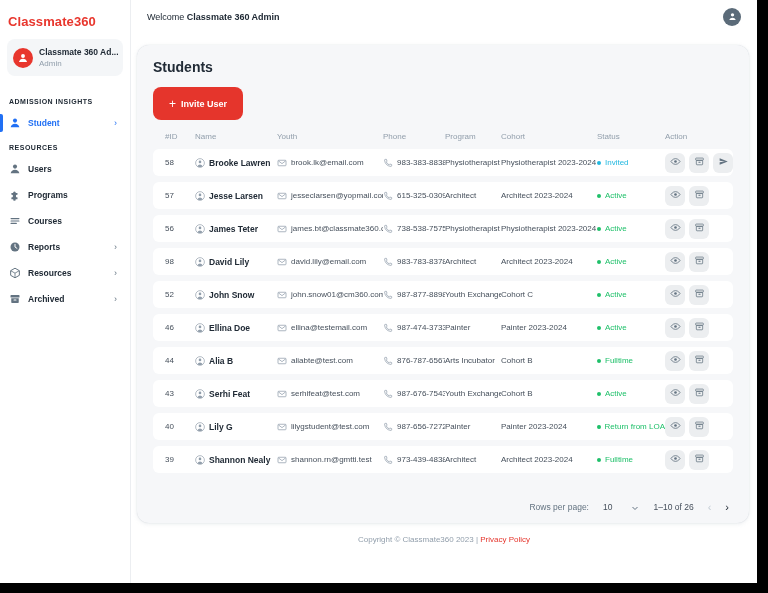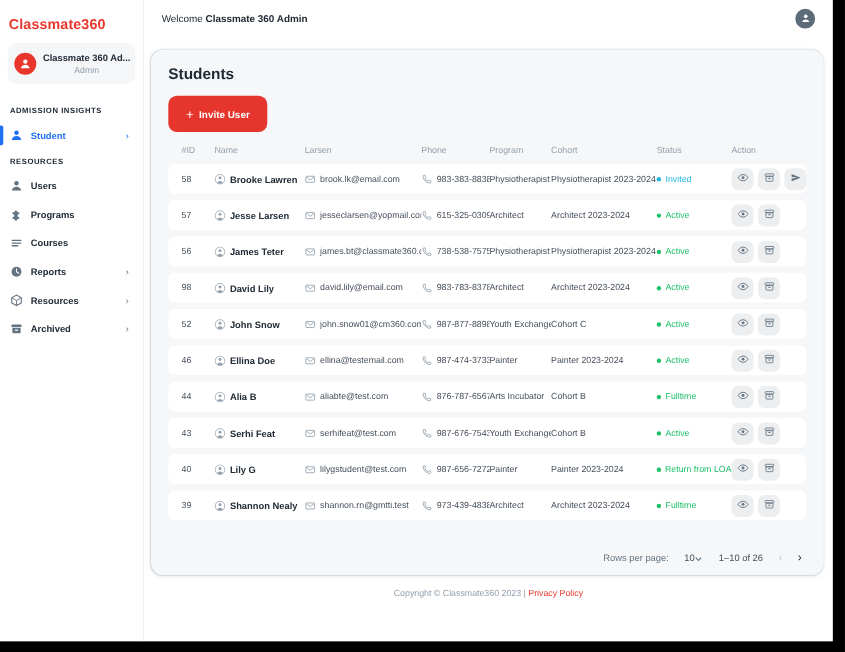--- a/index.html
+++ b/index.html
@@ -6,21 +6,21 @@
   html,body { width:768px; height:593px; background:#000; font-family:"Liberation Sans", sans-serif; }
   .app { position:absolute; left:0; top:0; width:757px; height:583px; background:#fff; overflow:hidden; display:flex; }
 
   
   .sidebar { width:131px; min-width:131px; height:100%; background:#fff; border-right:1px solid #eceef1; padding:10px 0 0 0; }
   .logo { color:#e8362d; font-weight:bold; font-size:13px; padding:4px 8px 10px 8px; letter-spacing:.1px; }
   .profile-card { margin:0 7px 14px 7px; background:#f4f6f8; border-radius:8px; padding:8px 6px; display:flex; align-items:center; gap:6px; cursor:pointer; }
   .profile-avatar { width:20px; height:20px; min-width:20px; border-radius:50%; background:#e8362d; color:#fff; display:flex; align-items:center; justify-content:center; }
   .profile-avatar svg { width:12px; height:12px; }
   .profile-name { font-size:8.5px; font-weight:bold; color:#212b36; white-space:nowrap; }
-  .profile-role { font-size:8px; color:#919eab; margin-top:2px;text-align:center; }
+  .profile-role { font-size:8px; color:#919eab; margin-top:2px; }
   .nav-section-label { font-size:7px; font-weight:bold; color:#212b36; letter-spacing:.5px; padding:8px 9px 5px 9px; text-transform:uppercase; }
   .nav-item { display:flex; align-items:center; gap:7px; padding:7px 9px; cursor:pointer; color:#212b36; position:relative; }
   .nav-item .icon { color:#637381; display:flex; }
   .nav-item .icon svg { width:12px; height:12px; }
   .nav-label { font-size:8.5px; font-weight:bold; flex:1; }
   .nav-chevron { font-size:9px; color:#637381; padding-right:4px; }
   .nav-item.active { color:#2170f4; }
   .nav-item.active .icon, .nav-item.active .nav-chevron { color:#2170f4; }
   .nav-item.active .nav-label { color:#2170f4; }
   .nav-item.active::before { content:""; position:absolute; left:0; top:4px; bottom:4px; width:3px; background:#2170f4; border-radius:0 2px 2px 0; }
@@ -57,21 +57,21 @@
   .st-active { color:#1fc06a; }
   .st-active .status-dot { background:#1fc06a; }
   .st-invited { color:#21b8e0; }
   .st-invited .status-dot { background:#21b8e0; }
   .actions { display:flex; gap:4px; }
   .act { width:20px; height:20px; border:none; border-radius:6px; background:#eceef0; color:#637381; display:flex; align-items:center; justify-content:center; cursor:pointer; padding:0; }
   .act svg { width:11px; height:11px; }
 
   .pagination { display:flex; align-items:center; justify-content:flex-end; gap:14px; padding:8px 4px 0 0; font-size:8.5px; color:#454f5b; }
   .rpp-label { color:#637381; }
-  .rpp-select { display:flex; align-items:flex-end; gap:0; cursor:pointer; }
+  .rpp-select { display:flex; align-items:flex-end; gap:19px; cursor:pointer; }
   .pg-chevrons { display:flex; gap:14px; font-size:11px; }
   .pg-prev { color:#c4cdd5; cursor:default; }
   .pg-next { color:#212b36; cursor:pointer; }
 
   .footer { text-align:center; font-size:8px; color:#919eab; padding:12px 0 0 0; }
   .footer a { color:#e5352c; text-decoration:none; cursor:pointer; }
 </style>
 </head>
 <body>
 
@@ -183,21 +183,21 @@
       <div class="toolbar">
         <button class="invite-btn">
           <span class="invite-plus">+</span>
           <span>Invite User</span>
         </button>
       </div>
 
       <div class="thead" id="thead">
           <span class="cell">#ID</span>
           <span class="cell">Name</span>
-          <span class="cell">Larsen</span>
+          <span class="cell">Youth</span>
           <span class="cell">Phone</span>
           <span class="cell">Program</span>
           <span class="cell">Cohort</span>
           <span class="cell">Status</span>
           <span class="cell">Action</span>
         </div>
       <div class="tbody" id="tbody">
           <div class="trow">
             <span class="cell">58</span>
             <span class="cell name-cell">

